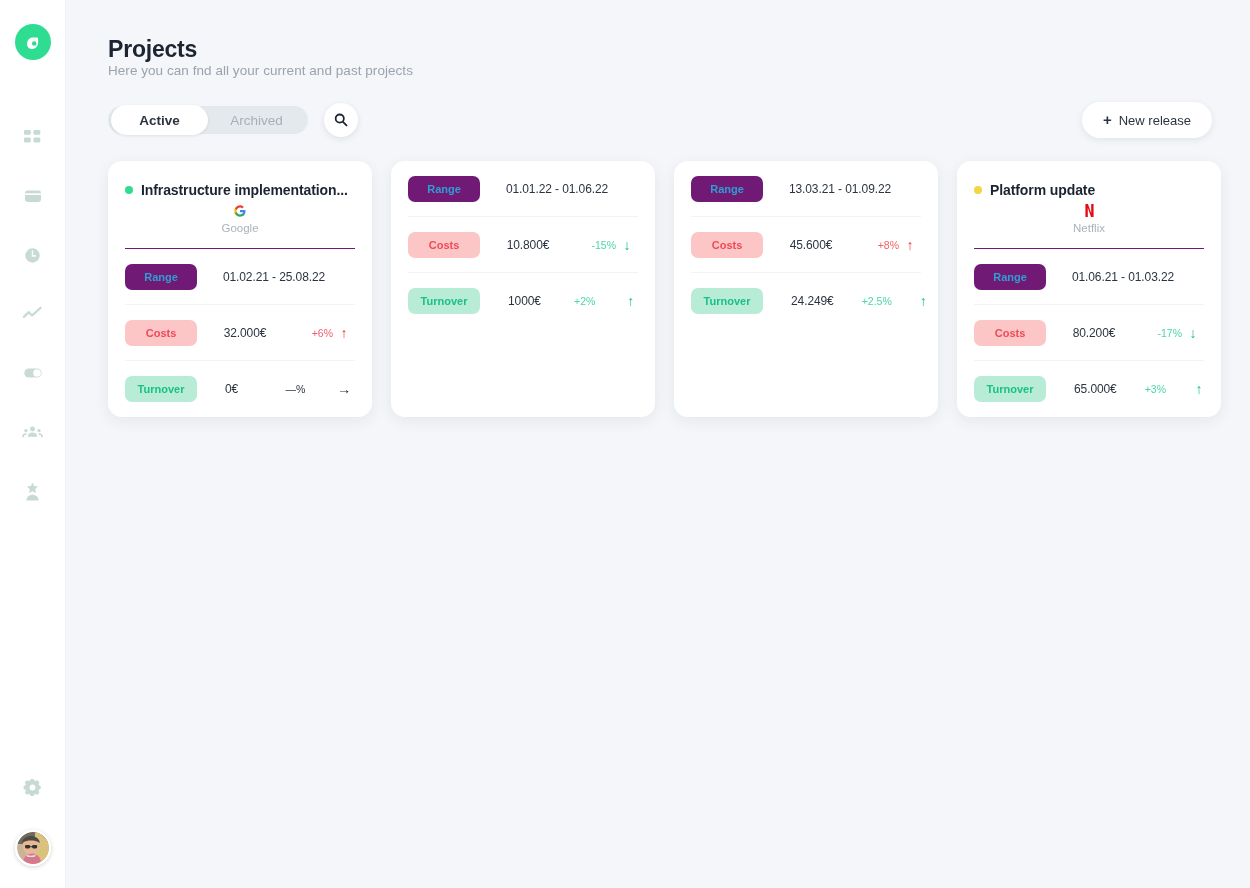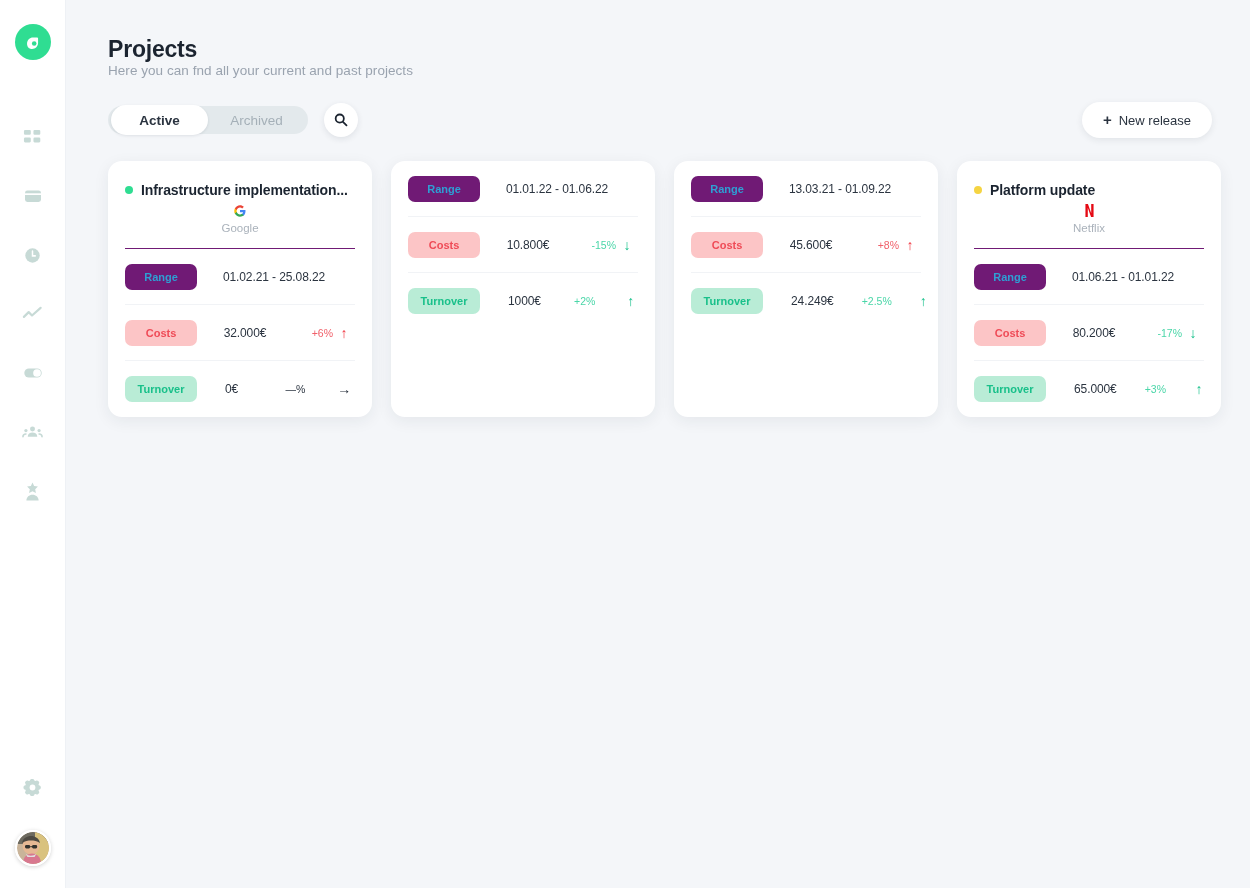--- a/index.html
+++ b/index.html
@@ -526,21 +526,21 @@
             <svg width="11" height="13" viewBox="0 0 12 16">
               <path d="M1 0h3.1l4 11.3V0H11v16H7.9L3.9 4.6V16H1z" fill="#e50914"></path>
             </svg>
           </span>
           <span class="client-name">Netflix</span>
         </div>
       </div>
 
       <div class="metric-row">
         <span class="metric-chip chip-range">Range</span>
-        <span class="metric-value range">01.06.21 - 01.01.22</span>
+        <span class="metric-value range">01.06.21 - 01.03.22</span>
       </div>
 
       <div class="metric-row">
         <span class="metric-chip chip-costs">Costs</span>
         <span class="metric-value">80.200€</span>
         <span class="metric-delta d-green">-17%</span>
         <span class="metric-arrow down-green">↓</span>
       </div>
 
       <div class="metric-row">

